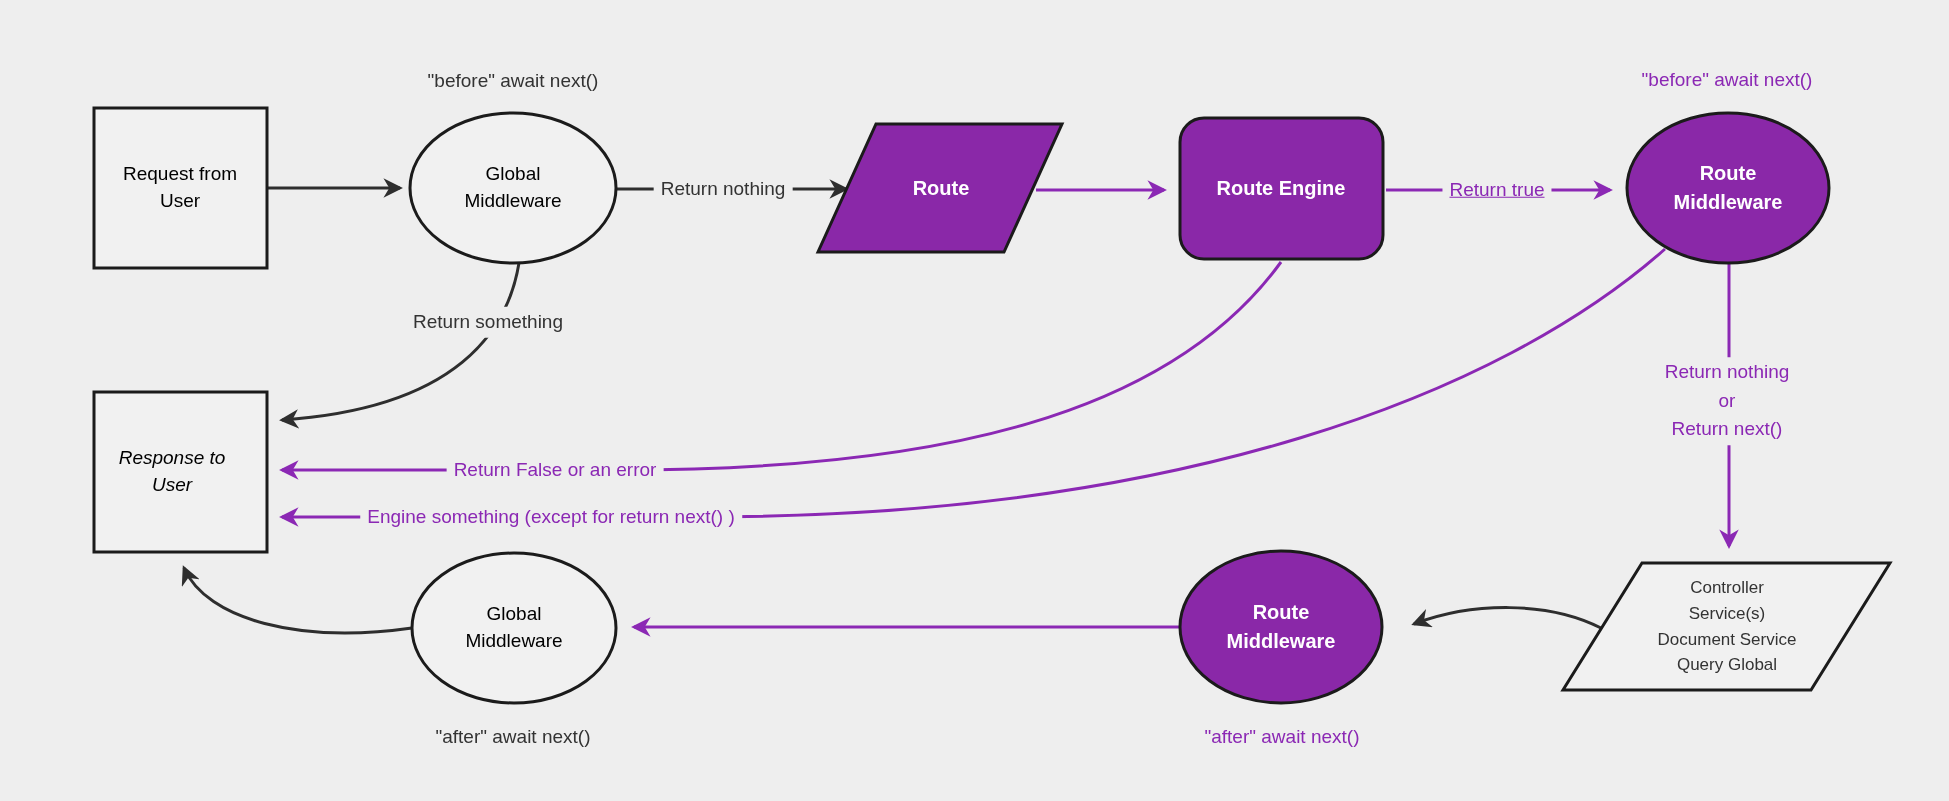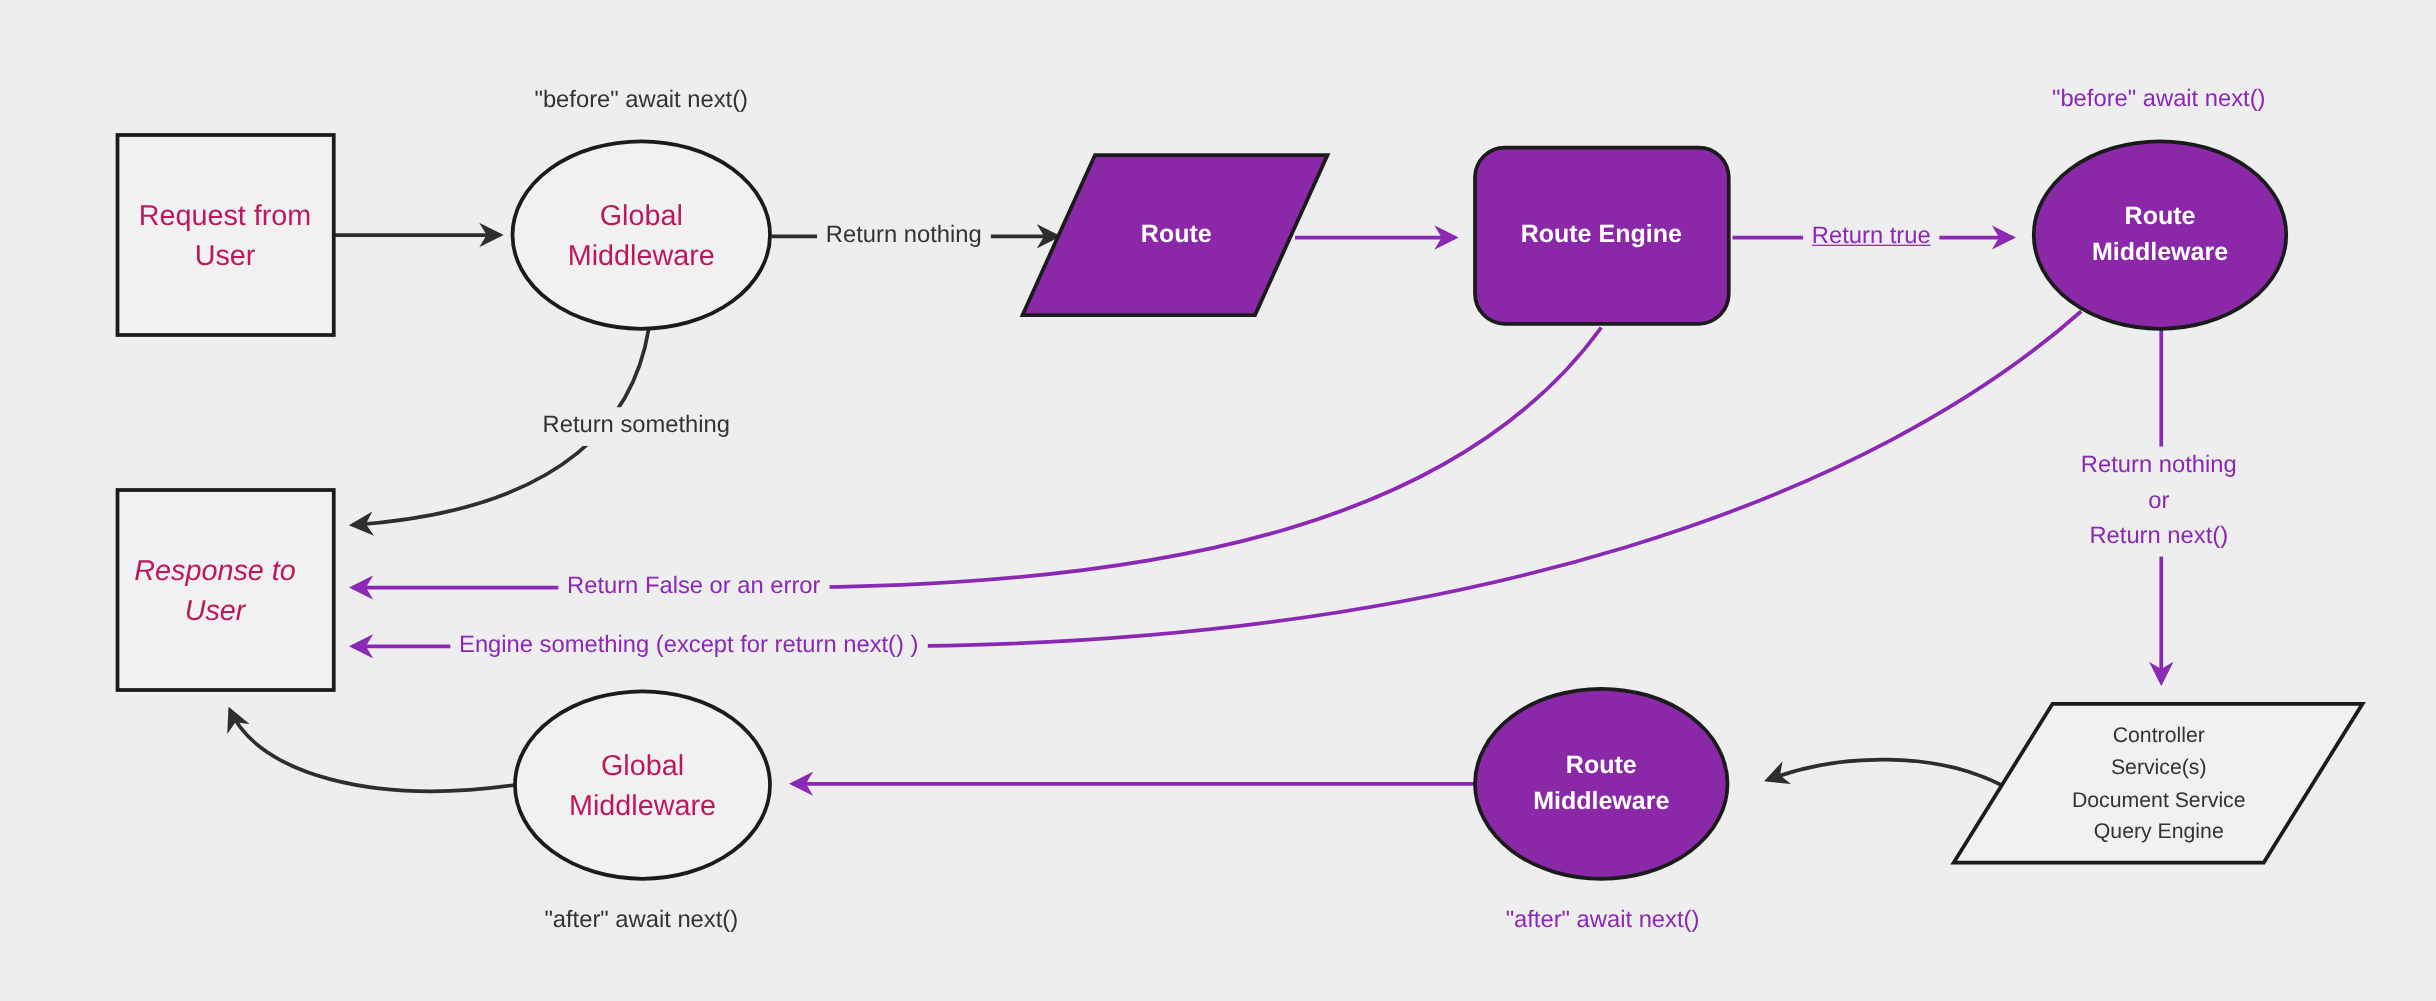--- a/index.html
+++ b/index.html
@@ -12,21 +12,21 @@
   }
   #edges-layer{position:absolute;left:0;top:0;width:1949px;height:801px;}
   .lbl{
     position:absolute;
     transform:translate(-50%,-50%);
     white-space:pre-line;
     text-align:center;
     line-height:1.4;
     pointer-events:none;
   }
-  .node-text{font-size:23px;color:#be185d;}
+  .node-text{font-size:19px;color:#000000;}
   .node-text-white{font-size:20px;color:#ffffff;font-weight:bold;line-height:1.45;}
   .node-text-small{font-size:17px;color:#333333;line-height:1.52;}
   .edge-lbl{
     background:#eeeeee;
     padding:1px 7px;
     font-size:19px;
     line-height:1.5;
   }
   .dark{color:#333333;}
   .purple{color:#8b28b4;}
@@ -74,31 +74,31 @@
 User</div>
   <div class="lbl node-text" style="left:513px;top:188px;">Global
 Middleware</div>
   <div class="lbl node-text-white" style="left:941px;top:188px;">Route</div>
   <div class="lbl node-text-white" style="left:1281px;top:188px;">Route Engine</div>
   <div class="lbl node-text-white" style="left:1728px;top:188px;">Route
 Middleware</div>
   <div class="lbl node-text-small" style="left:1727px;top:627px;">Controller
 Service(s)
 Document Service
-Query Engine</div>
+Query Global</div>
   <div class="lbl node-text-white" style="left:1281px;top:627px;">Route
 Middleware</div>
   <div class="lbl node-text" style="left:514px;top:628px;">Global
 Middleware</div>
   <div class="lbl node-text" style="left:172px;top:472px;font-style:italic;">Response to
 User</div>
 
   <div class="lbl edge-lbl dark" style="left:513px;top:81px;">"before" await next()</div>
   <div class="lbl edge-lbl dark" style="left:723px;top:189px;">Return nothing</div>
-  <div class="lbl edge-lbl dark" style="left:509px;top:322px;margin-top:19px;">Return something</div>
+  <div class="lbl edge-lbl dark" style="left:488px;top:322px;">Return something</div>
   <div class="lbl edge-lbl purple" style="left:1497px;top:190px;text-decoration:underline;">Return true</div>
   <div class="lbl edge-lbl purple" style="left:1727px;top:80px;">"before" await next()</div>
   <div class="lbl edge-lbl purple" style="left:1727px;top:401px;">Return nothing
 or
 Return next()</div>
   <div class="lbl edge-lbl purple" style="left:511px;top:470px;margin-left:44px;">Return False or an error</div>
   <div class="lbl edge-lbl purple" style="left:551px;top:517px;">Engine something (except for return next() )</div>
   <div class="lbl edge-lbl purple" style="left:1282px;top:737px;">"after" await next()</div>
   <div class="lbl edge-lbl dark" style="left:513px;top:737px;">"after" await next()</div>
 

